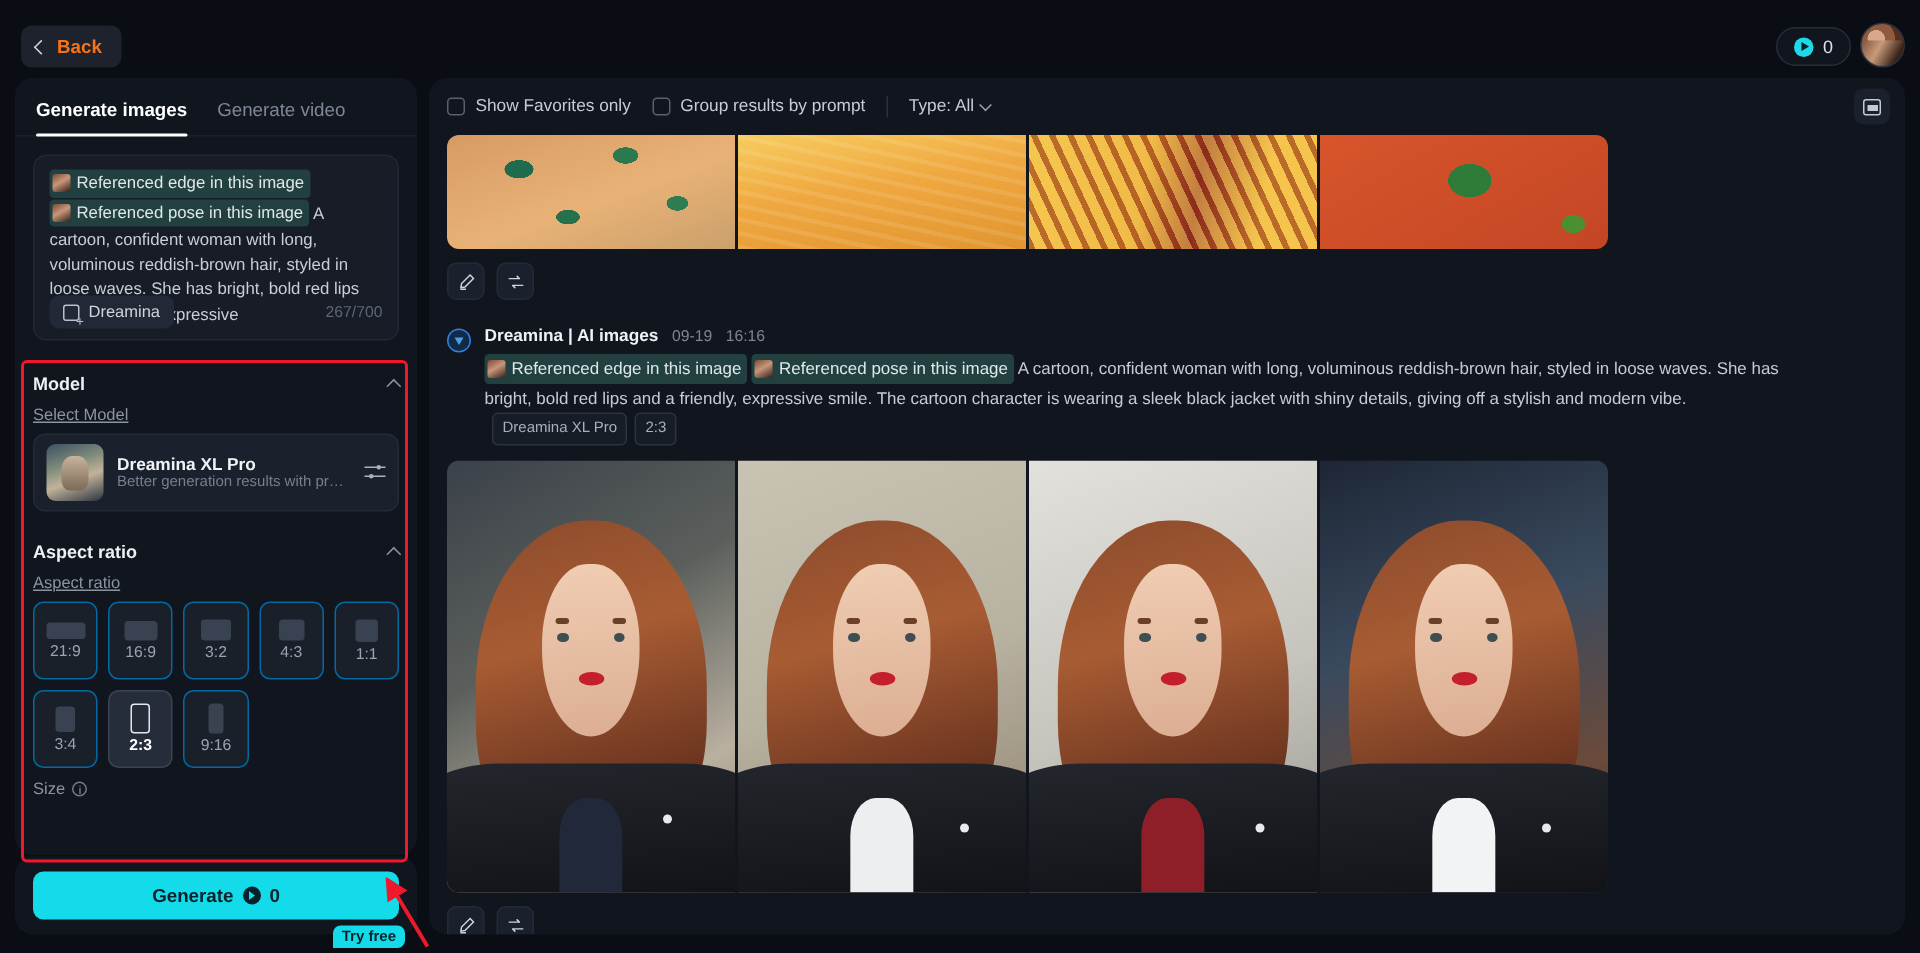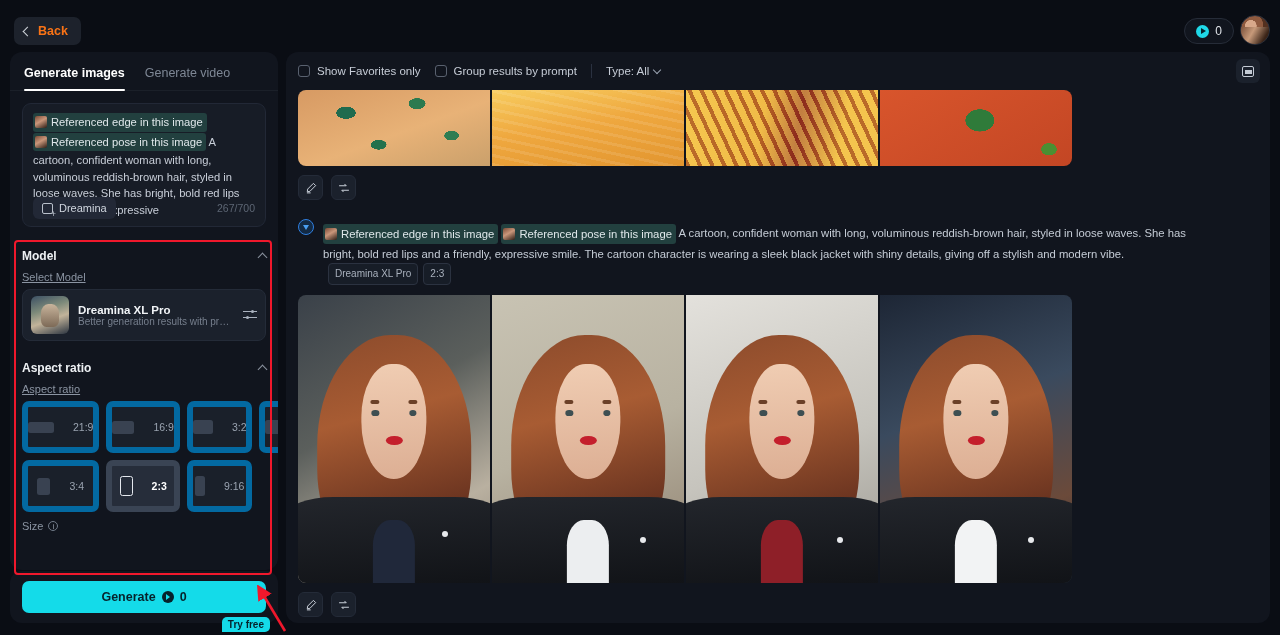--- a/index.html
+++ b/index.html
@@ -100,22 +100,22 @@
   .sliders-icon b { position: absolute; width: 3.2px; height: 3.2px; border-radius: 50%; background: #aab2bf; }
   .sliders-icon b:nth-of-type(1){ left: 8px; top: 1.5px; } .sliders-icon b:nth-of-type(2){ left: 3px; top: 7.5px; }
 
   .slider-row { display: flex; align-items: center; gap: 11px; padding: 0 12px; margin-top: 8px; }
   .track { flex: 1; height: 7px; background: #252b37; border-radius: 4px; position: relative; }
   .fill { position: absolute; left: 0; top: 0; bottom: 0; border-radius: 4px; background: #5d6775; }
   .knob { position: absolute; top: -2.5px; width: 5px; height: 12px; border-radius: 3px; background: #e6eaef; cursor: pointer; }
   .slider-val { font-size: 12px; font-weight: bold; color: #e9edf2; width: 12px; text-align: right; }
 
   .ar-grid { display: grid; grid-template-columns: repeat(5, 1fr); gap: 7px; padding: 0 12px; }
-  .ar-cell { height: 52px; background: #1a202a; border: 6px solid #0369a1; border-radius: 7px;
-             display: flex; align-items: center; justify-content: center; gap: 19px; cursor: pointer; }
+  .ar-cell { height: 52px; background: #1a202a; border: 1px solid #0369a1; border-radius: 7px;
+             display: flex; flex-direction: column; align-items: center; justify-content: center; gap: 2px; cursor: pointer; }
   .ar-cell.selected { background: #262d3a; border-color: #3a4454; }
   .ar-shape { background: #394251; border-radius: 2.5px; }
   .ar-cell.selected .ar-shape { background: transparent; border: 1.4px solid #e4e8ee; }
   .ar-label { font-size: 10.5px; color: #9aa3b0; }
   .ar-cell.selected .ar-label { color: #fff; font-weight: bold; }
   .size-row { padding: 8px 12px 0 12px; font-size: 11px; color: #8b94a2; display:flex; align-items:center; gap: 5px; }
 
   
   .gen-wrap { position: absolute; left: 10px; bottom: 12px; width: 268px; height: 52px;
               background: #11151e; border-radius: 12px; display:flex; align-items:center; justify-content:center; }
@@ -390,20 +390,25 @@
             <path d="M2 5h9l-2-2M14 11H5l2 2" fill="none" stroke="#cfd5de" stroke-width="1.3" stroke-linecap="round" stroke-linejoin="round"></path>
           </svg>
         </div>
       </div>
 
       <div class="result-head">
         <div class="app-badge">
             <i></i>
           </div>
         <div style="flex:1">
+          <div class="meta-line">
+            <span class="meta-app">Dreamina | AI images</span>
+            <span class="meta-date">09-19</span>
+            <span class="meta-time">16:16</span>
+          </div>
           <div class="result-prompt">
             <span class="ref-chip">
               <span class="ref-thumb"></span>
               <span>Referenced edge in this image</span>
             </span>
             <span class="ref-chip">
               <span class="ref-thumb"></span>
               <span>Referenced pose in this image</span>
             </span><span> A cartoon, confident woman with long, voluminous reddish-brown hair, styled in loose waves. She has bright, bold red lips and a friendly, expressive smile. The cartoon character is wearing a sleek black jacket with shiny details, giving off a stylish and modern vibe.</span><span class="tag">Dreamina XL Pro</span><span class="tag">2:3</span>
           </div>

